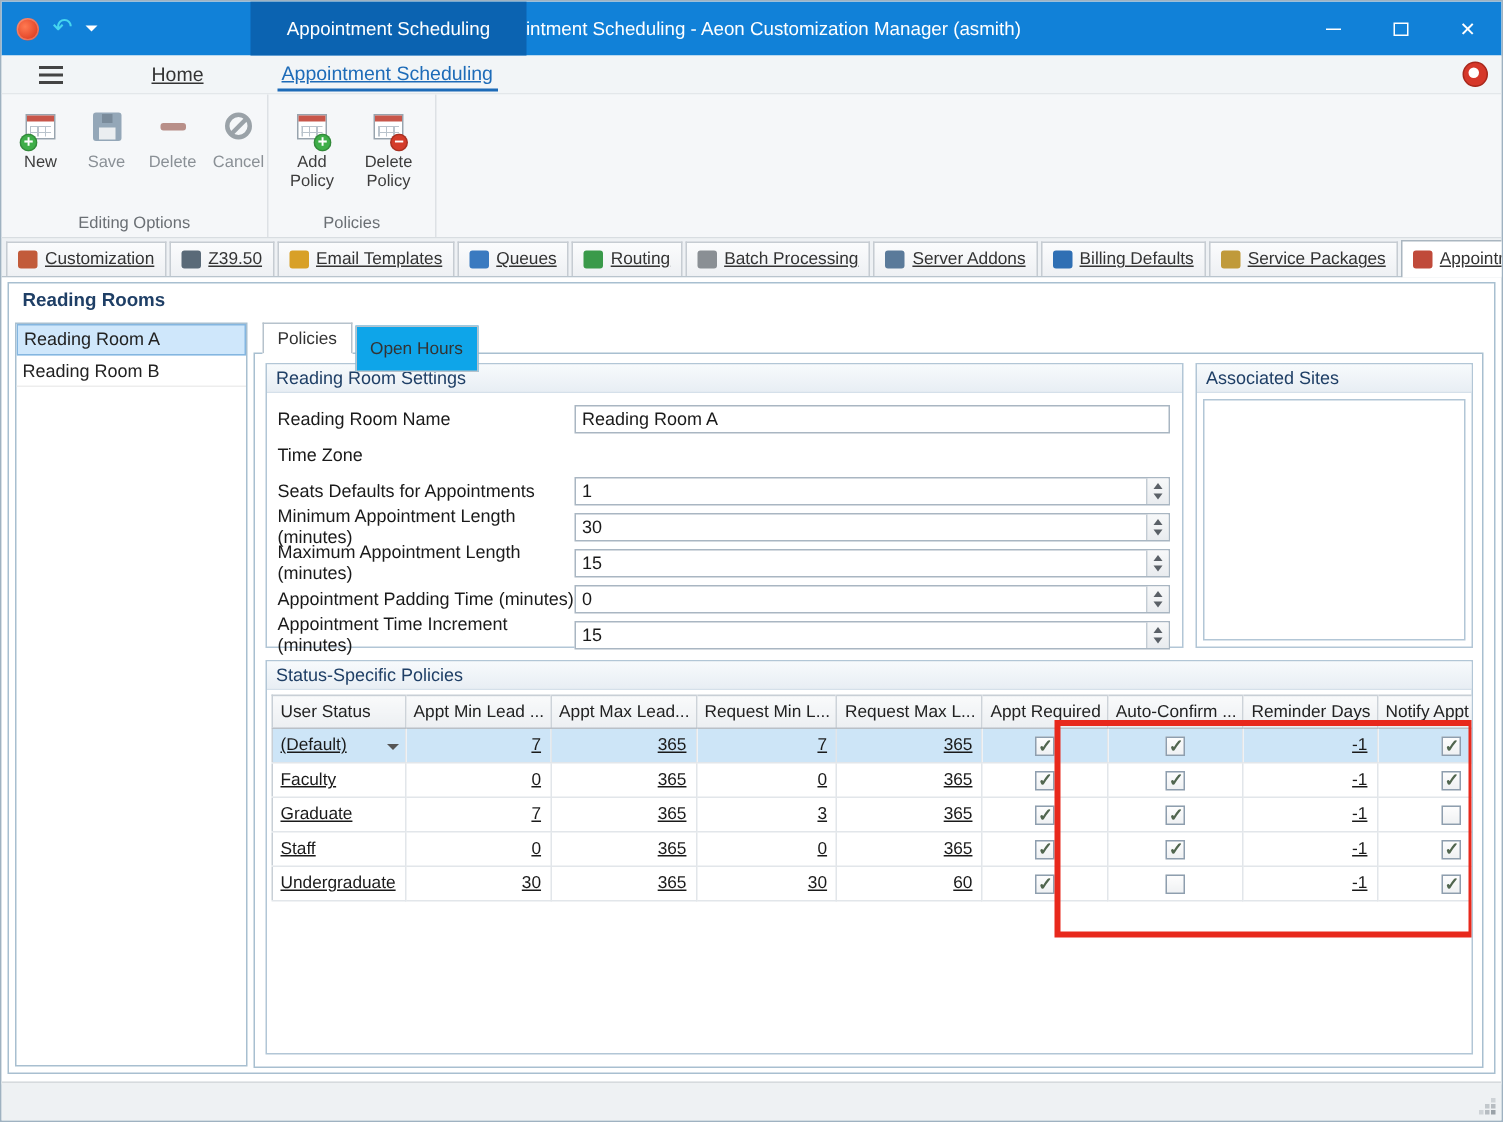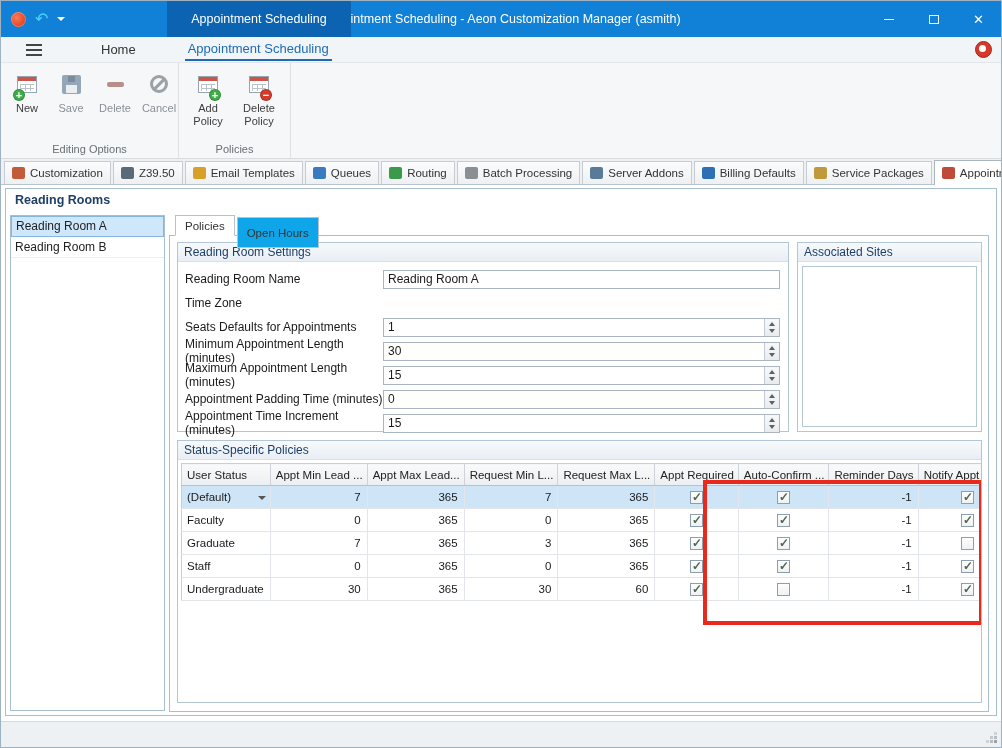--- a/index.html
+++ b/index.html
@@ -16,21 +16,21 @@
   .tb-title { position:absolute; left:0; top:0; width:100%; height:36px; display:flex; align-items:center; justify-content:center; color:#fff; font-size:12.5px; z-index:1; }
   .wc { position:absolute; right:0; top:0; height:36px; display:flex; z-index:3; }
   .wc .wbtn { width:45px; height:36px; display:flex; align-items:center; justify-content:center; color:#fff; font-size:13px; }
   .max-glyph { width:10px; height:9px; border:1px solid #fff; }
   .min-glyph { width:10px; height:1px; background:#fff; }
 
   
   .menubar { position:absolute; top:36px; left:0; width:100%; height:26px; background:#f2f5f7; border-bottom:1px solid #e3e7ea; display:flex; align-items:center; }
   .burger { width:16px; display:flex; flex-direction:column; gap:3px; margin-left:25px; }
   .burger i { display:block; height:2px; background:#444; }
-  .mitem { font-size:13px; color:#333; padding:2px 3px 3px; }
+  .mitem { font-size:13px; color:#333; padding:2px 3px 3px;text-decoration:underline; }
   .mitem.home { margin-left:56px; }
   .mitem.active { margin-left:46px; color:#1d6bb8; border-bottom:2px solid #1d6bb8; }
   .help-circle { margin-left:auto; margin-right:9px; width:17px; height:17px; border-radius:50%; background:#d6382a; border:1px solid #a8281c; position:relative; }
   .help-circle::after { content:''; position:absolute; left:3px; top:3px; width:7px; height:7px; border-radius:50%; background:#fff; }
 
   
   .ribbon { position:absolute; top:62px; left:0; width:100%; height:96px; background:#f5f7f9; border-bottom:1px solid #d8dde1; }
   .rgroup { position:absolute; top:0; height:95px; border-right:1px solid #dde1e5; }
   .rgroup.g-editing { left:0; width:178px; }
   .rgroup.g-policies { left:178px; width:112px; }
@@ -50,21 +50,21 @@
   .badge.minus { background:#d43c2a; }
   .floppy { width:19px; height:19px; background:#7d94a8; border-radius:2px; position:relative; opacity:.8; }
   .floppy::before { content:''; position:absolute; left:4px; bottom:1px; width:11px; height:8px; background:#e9edf0; }
   .floppy::after { content:''; position:absolute; left:6px; top:1px; width:7px; height:6px; background:#5c7184; }
   .minusbar { width:17px; height:5px; border-radius:2px; background:#ad7d76; opacity:.85; }
   .slashcircle { width:18px; height:18px; border:3px solid #9aa2a8; border-radius:50%; position:relative; }
   .slashcircle::after { content:''; position:absolute; left:-2px; top:5px; width:16px; height:3px; background:#9aa2a8; transform:rotate(-45deg); }
 
   
   .tabstrip { position:absolute; top:158px; left:0; width:100%; height:26px; background:#eef1f4; border-bottom:1px solid #b9c4cd; display:flex; align-items:flex-end; padding-left:3px; }
-  .mtab { height:23px; display:flex; align-items:center; gap:5px; padding:0 7px; border:1px solid #c6ccd2; border-bottom:none; background:linear-gradient(#fbfcfd,#eef0f3); margin-right:2px; font-size:11.5px; color:#333; white-space:nowrap; }
+  .mtab { height:23px; display:flex; align-items:center; gap:5px; padding:0 7px; border:1px solid #c6ccd2; border-bottom:none; background:linear-gradient(#fbfcfd,#eef0f3); margin-right:2px; font-size:11.5px; color:#333; white-space:nowrap;text-decoration:underline; }
   .mtab.active { background:#fff; height:25px; margin-bottom:-1px; border-color:#aab6c0; }
   .ticon { width:13px; height:12px; border-radius:2px; flex:none; }
   .i-customization { background:#c25b3a; }
   .i-z3950 { background:#5a6a78; }
   .i-email { background:#d8a027; }
   .i-queues { background:#3a7ac0; }
   .i-routing { background:#3a9a4a; }
   .i-batch { background:#8a8f94; }
   .i-server { background:#5a7a9a; }
   .i-billing { background:#2f6fb4; }
@@ -103,21 +103,21 @@
   .spinbtns { width:15px; height:100%; border-left:1px solid #c3ccd4; background:linear-gradient(#f7f8f9,#e9ecef); display:flex; flex-direction:column; align-items:center; justify-content:center; gap:3px; }
   .su { width:0; height:0; border-left:3px solid transparent; border-right:3px solid transparent; border-bottom:4px solid #5a6067; }
   .sd { width:0; height:0; border-left:3px solid transparent; border-right:3px solid transparent; border-top:4px solid #5a6067; }
 
   .siteslist { position:absolute; left:4px; top:23px; right:4px; bottom:4px; border:1px solid #b2c6d6; background:#fff; }
 
   .tablewrap { position:absolute; left:0; top:19px; right:0; bottom:0; overflow:hidden; }
   table.ptable { border-collapse:collapse; table-layout:fixed; margin:3px 0 0 3px; font-size:11.5px; border:1px solid #c8cfd6; }
   col.c0{width:85px} col.c1{width:87px} col.c2{width:87px} col.c3{width:87px} col.c4{width:87px} col.c5{width:92px} col.c6{width:89px} col.c7{width:88px} col.c8{width:94px}
   .ptable th { height:22px; background:linear-gradient(#f9fafb,#eceff2); border-right:1px solid #cdd3d9; border-bottom:1px solid #b9c0c7; font-weight:normal; text-align:left; padding:0 4px 0 5px; color:#222; overflow:hidden; white-space:nowrap; }
-  .ptable td { height:23px; border-right:1px solid #e2e6ea; border-bottom:1px solid #e2e6ea; padding:0 6px 0 5px; overflow:hidden; white-space:nowrap; color:#1a1a1a; background:#fff; }
+  .ptable td { height:23px; border-right:1px solid #e2e6ea; border-bottom:1px solid #e2e6ea; padding:0 6px 0 5px; overflow:hidden; white-space:nowrap; color:#1a1a1a; background:#fff;text-decoration:underline; }
   .ptable td.num { text-align:right; }
   .ptable td.check { text-align:center; padding:0; }
   .ptable tr.selected td { background:#cde5f7; }
   .ptable td.combo { position:relative; }
   .combo-caret { position:absolute; right:4px; top:10px; width:0; height:0; border-left:4px solid transparent; border-right:4px solid transparent; border-top:4px solid #555; }
   .cb { display:inline-block; width:13px; height:13px; border:1px solid #8e9eae; background:linear-gradient(#fdfdfd,#eff1f3); vertical-align:middle; position:relative; }
   .cb.checked::after { content:"\2713"; position:absolute; left:1px; top:-2px; font-size:12px; font-weight:bold; color:#51664f; }
   .redbox { position:absolute; left:525px; top:20px; width:280px; height:145px; border:4px solid #e8291c; pointer-events:none; z-index:5; }
 
   

